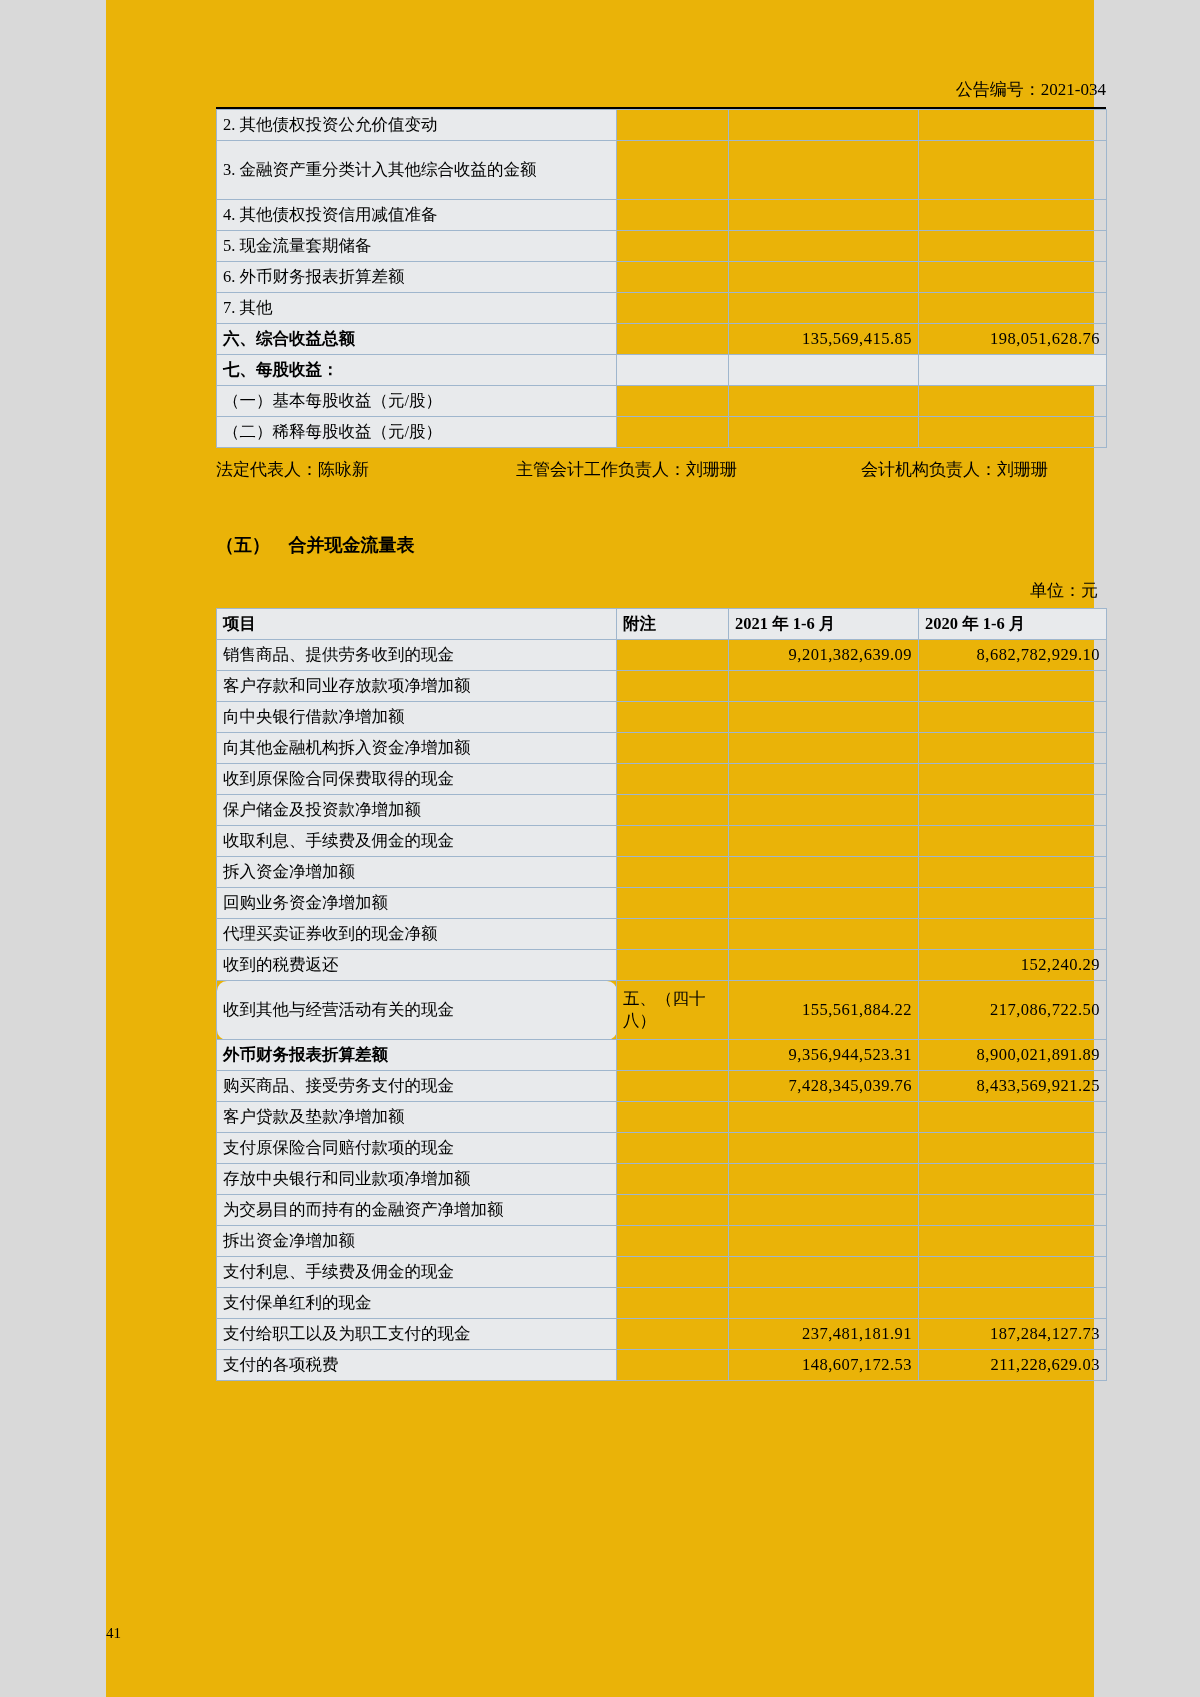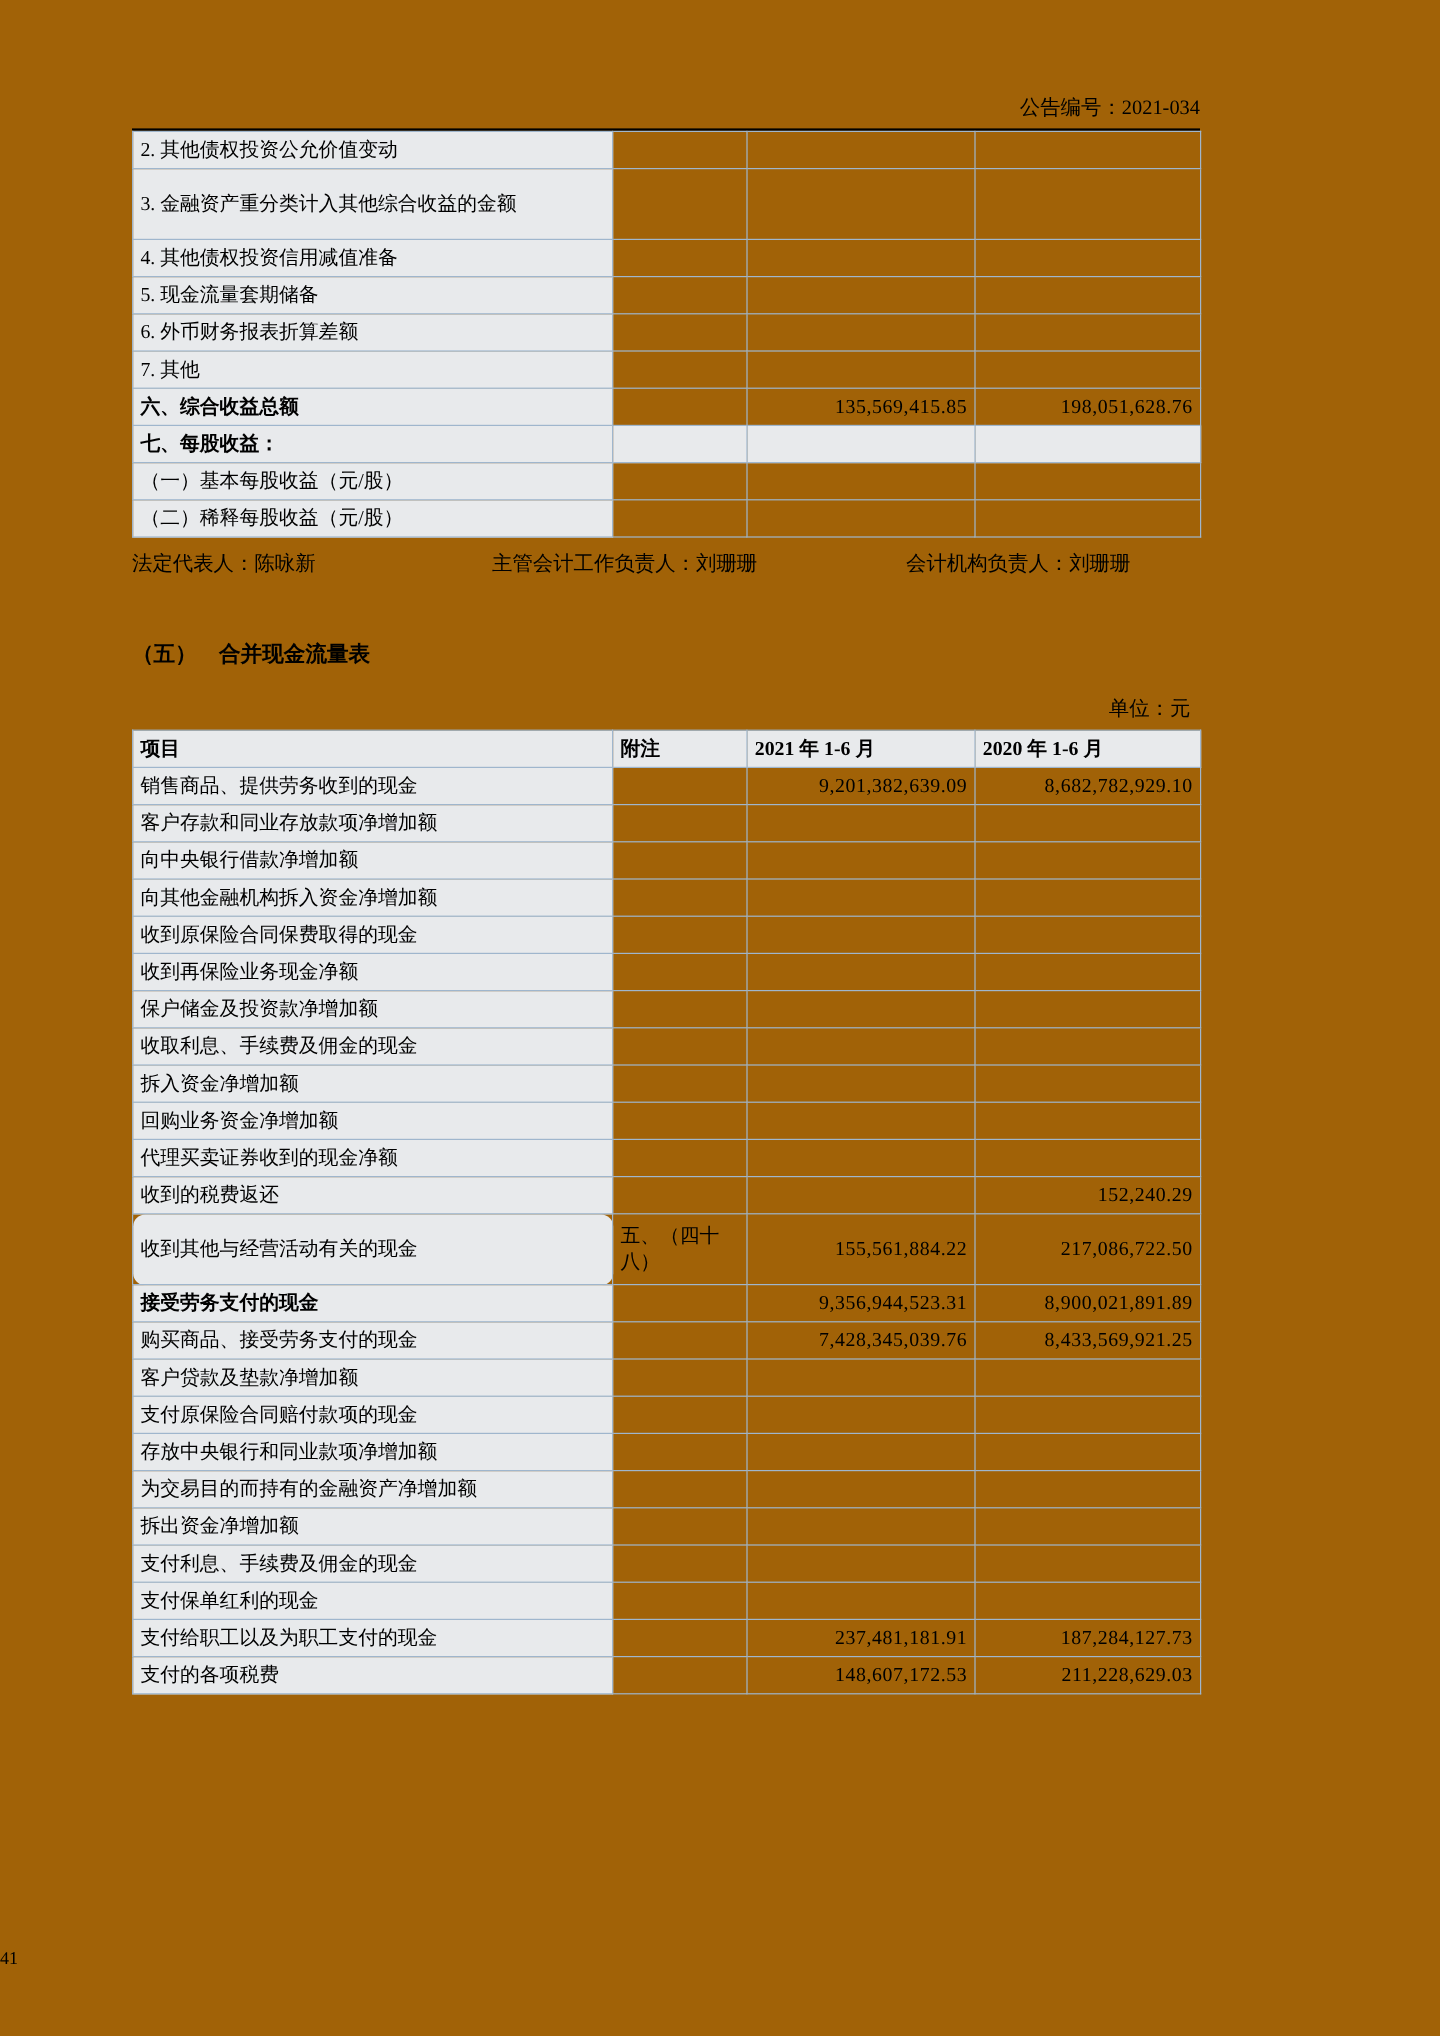--- a/index.html
+++ b/index.html
@@ -1,23 +1,23 @@
 <!DOCTYPE html>
 <html><head>
 <meta charset="utf-8">
 <style>
   html, body {
     margin: 0;
     padding: 0;
     background: #d9d9d9;
   }
   .page {
-    width: 1200px;
+    width: 988px;
     height: 1697px;
-    background: #a16207;
+    background: #eab308;
     margin: 0 auto;
     position: relative;
     box-sizing: border-box;
     font-family: "Liberation Serif", "DejaVu Serif", serif;
     color: #000;
   }
   .content {
     position: absolute;
     left: 110px;
     top: 0;
@@ -240,26 +240,20 @@
               <td class="num"></td>
               <td class="num"></td>
             </tr>
             <tr>
               <td class="shade indent1">收到原保险合同保费取得的现金</td>
               <td class="ctr"></td>
               <td class="num"></td>
               <td class="num"></td>
             </tr>
             <tr>
-              <td class="shade indent1">收到再保险业务现金净额</td>
-              <td class="ctr"></td>
-              <td class="num"></td>
-              <td class="num"></td>
-            </tr>
-            <tr>
               <td class="shade indent1">保户储金及投资款净增加额</td>
               <td class="ctr"></td>
               <td class="num"></td>
               <td class="num"></td>
             </tr>
             <tr>
               <td class="shade indent1">收取利息、手续费及佣金的现金</td>
               <td class="ctr"></td>
               <td class="num"></td>
               <td class="num"></td>
@@ -288,21 +282,21 @@
               <td class="num"></td>
               <td class="num">152,240.29</td>
             </tr>
             <tr>
               <td class="shade indent1 two-line" style="height: 50px; border-radius: 10px;">收到其他与经营活动有关的现金</td>
               <td class="ctr two-line">五、（四十八）</td>
               <td class="num">155,561,884.22</td>
               <td class="num">217,086,722.50</td>
             </tr>
             <tr>
-              <td class="shade bold ctr">接受劳务支付的现金</td>
+              <td class="shade bold ctr">外币财务报表折算差额</td>
               <td class="ctr"></td>
               <td class="num">9,356,944,523.31</td>
               <td class="num">8,900,021,891.89</td>
             </tr>
             <tr>
               <td class="shade indent1">购买商品、接受劳务支付的现金</td>
               <td class="ctr"></td>
               <td class="num">7,428,345,039.76</td>
               <td class="num">8,433,569,921.25</td>
             </tr>

